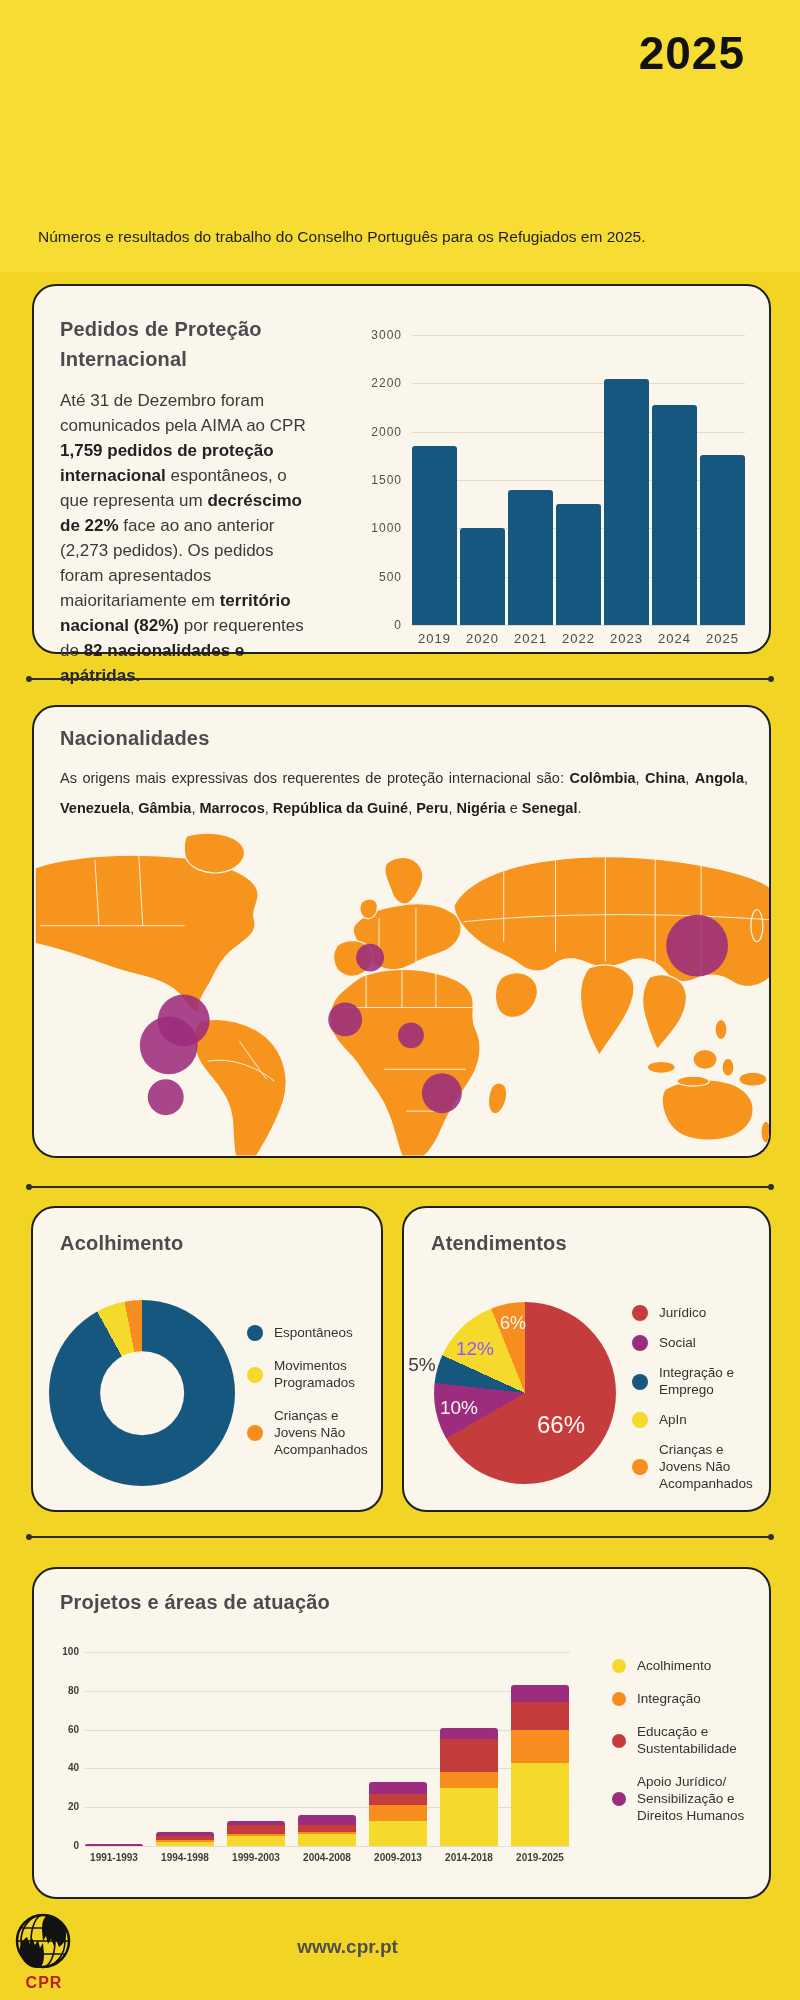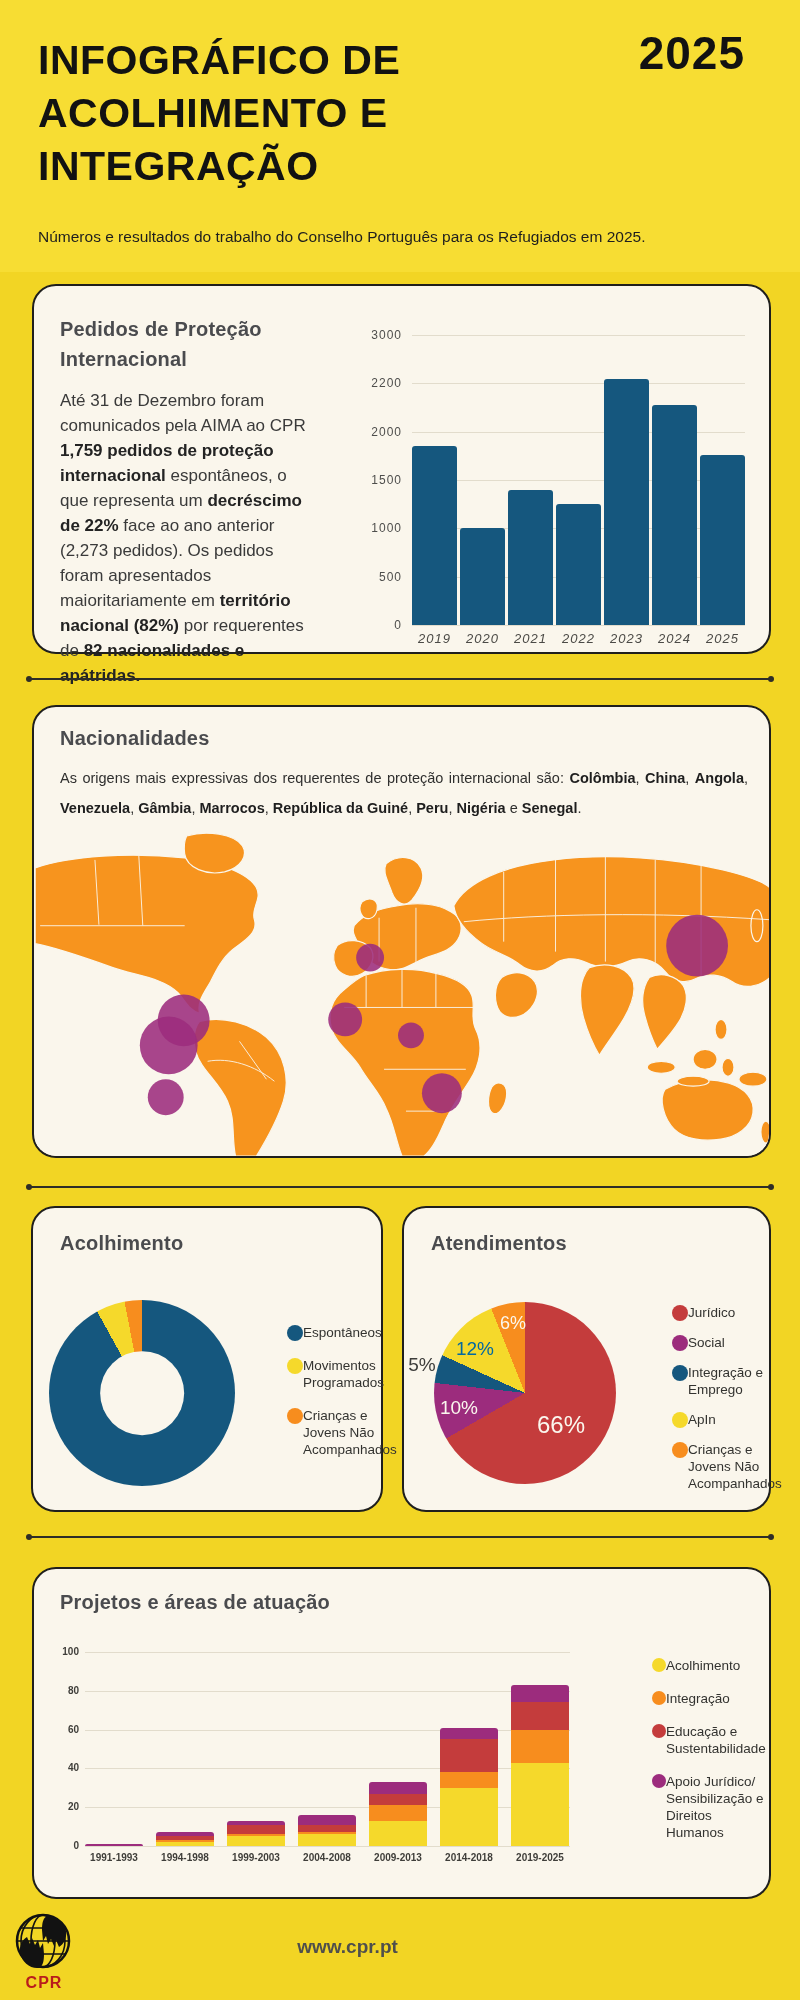--- a/index.html
+++ b/index.html
@@ -26,40 +26,40 @@
                   line-height:25px; color:#3A3A3A; }
   #pedidos-body b { color:#232323; }
   .chart1 { position:absolute; left:300px; top:49px; width:415px; height:315px; }
   .chart1 .ylab { position:absolute; width:68px; text-align:right; font-size:12px; color:#4E4E4C; letter-spacing:1px; }
   .chart1 .plot { position:absolute; left:78px; top:0; width:333px; height:290px; }
   .gridline { position:absolute; left:0; right:0; height:1px; background:#E2DCCC; }
   .chart1 .bars { position:absolute; left:0; bottom:0; width:333px; height:290px;
                   display:flex; align-items:flex-end; gap:3px; }
   .chart1 .bar { width:45px; border-radius:3px 3px 0 0; }
   .chart1 .xlabels { position:absolute; left:78px; top:296px; width:333px; display:flex; gap:3px; }
-  .chart1 .xlabels div { width:45px; text-align:center; font-size:13px; color:#4B4A46; letter-spacing:1px;font-style:italic; }
+  .chart1 .xlabels div { width:45px; text-align:center; font-size:13px; color:#4B4A46; letter-spacing:1px; }
 
   
   #card-nac { left:32px; top:705px; width:739px; height:453px; overflow:hidden; }
   #nac-body { position:absolute; left:26px; top:56px; width:688px; font-size:14.5px; line-height:30px;
               color:#2F2F2E; text-align:justify; }
   #nac-body b { color:#1E1E1E; }
   #map-wrap { position:absolute; left:0; right:0; bottom:0; height:326px; border-radius:14px 14px 22px 22px; overflow:hidden; }
 
   
   #card-acolh { left:31px; top:1206px; width:352px; height:306px; }
   #card-atend { left:402px; top:1206px; width:369px; height:306px; }
   .donut { position:absolute; left:16px; top:92px; width:186px; height:186px; border-radius:50%; }
   .donut .hole { position:absolute; left:50%; top:50%; width:45%; height:45%; transform:translate(-50%,-50%);
                  border-radius:50%; background:#FAF6EC; }
   .pie { position:absolute; left:30px; top:94px; width:182px; height:182px; border-radius:50%; }
   .pie-area { position:absolute; left:0; top:0; width:260px; height:306px; }
   .pct { position:absolute; transform:translate(-50%,-50%); font-weight:normal; }
   .legend { position:absolute; display:flex; flex-direction:column; }
-  .litem { display:flex; align-items:flex-start;margin-left:40px; }
+  .litem { display:flex; gap:11px; align-items:center; }
   .ldot { flex:0 0 auto; border-radius:50%; margin-top:1px; }
   .ltext { font-size:13.5px; line-height:17px; color:#333330; }
 
   
   #card-proj { left:32px; top:1567px; width:739px; height:332px; }
   .chart5 { position:absolute; left:0; top:83px; width:739px; height:230px; }
   .chart5 .ylab { position:absolute; width:45px; text-align:right; font-size:10px; font-weight:bold; color:#3F3E3A; }
   .chart5 .plot { position:absolute; left:51px; top:0; width:485px; height:194px; }
   .chart5 .bars { position:absolute; left:0; bottom:0; width:485px; height:194px;
                   display:flex; align-items:flex-end; gap:13px; }
@@ -73,21 +73,20 @@
   #logo { position:absolute; left:14px; top:1912px; }
   #logo-text { position:absolute; left:14px; top:1974px; width:60px; text-align:center;
                font-size:16px; font-weight:900; color:#b91c1c; letter-spacing:1px; }
 </style>
 </head>
 <body>
 
 <div class="page">
   <div class="hdrband"></div>
 
-  <div class="title">INFOGRÁFICO DE ACOLHIMENTO E INTEGRAÇÃO</div>
   <div class="year">2025</div>
   <div class="subtitle">Números e resultados do trabalho do Conselho Português para os Refugiados em 2025.</div>
 
   <div class="card" id="card-pedidos">
     <div class="h2" style="left:26px; top:28px; width:240px; line-height:30px;">Pedidos de Proteção Internacional</div>
     <div id="pedidos-body"><span>Até 31 de Dezembro foram comunicados pela AIMA ao CPR </span><b>1,759 pedidos de proteção internacional</b><span> espontâneos, o que representa um </span><b>decréscimo de 22%</b><span> face ao ano anterior (2,273 pedidos). Os pedidos foram apresentados maioritariamente em </span><b>território nacional (82%)</b><span> por requerentes de </span><b>82 nacionalidades e apátridas.</b></div>
     <div class="chart1">
       <div class="ylabels">
           <div class="ylab" style="top: 283px;">0</div>
           <div class="ylab" style="top: 234.667px;">500</div>
@@ -220,21 +219,21 @@
   </div>
 
   <div class="card" id="card-atend">
     <div class="h2" style="left:27px; top:24px;">Atendimentos</div>
     <div class="pie-area">
       <div class="pie" style="background: conic-gradient(rgb(196, 60, 60) 0deg, rgb(196, 60, 60) 240deg, rgb(156, 44, 125) 240deg, rgb(156, 44, 125) 276.364deg, rgb(21, 87, 126) 276.364deg, rgb(21, 87, 126) 294.545deg, rgb(245, 217, 43) 294.545deg, rgb(245, 217, 43) 338.182deg, rgb(247, 141, 30) 338.182deg, rgb(247, 141, 30) 360deg);"></div>
       <div class="pct-layer"></div>
     <div class="pct" style="left: 157px; top: 217px; color: rgb(251, 247, 238); font-size: 24px;">66%</div>
         <div class="pct" style="left: 55px; top: 200px; color: rgb(251, 247, 238); font-size: 19px;">10%</div>
         <div class="pct" style="left: 18px; top: 157px; color: rgb(61, 61, 59); font-size: 19px;">5%</div>
-        <div class="pct" style="left: 71px; top: 141px; color: #0369a1; font-size: 19px;">12%</div>
+        <div class="pct" style="left: 71px; top: 141px; color: #8b5cf6; font-size: 19px;">12%</div>
         <div class="pct" style="left: 109px; top: 115px; color: rgb(251, 247, 238); font-size: 18px;">6%</div>
       </div>
     <div class="legend" style="left:228px; top:96px; width:134px; gap:13px;">
         <div class="litem">
           <div class="ldot" style="height: 16px; width: 16px; background: rgb(196, 60, 60);"></div>
           <div class="ltext">Jurídico</div>
         </div>
         <div class="litem">
           <div class="ldot" style="height: 16px; width: 16px; background: rgb(156, 44, 125);"></div>
           <div class="ltext">Social</div>

